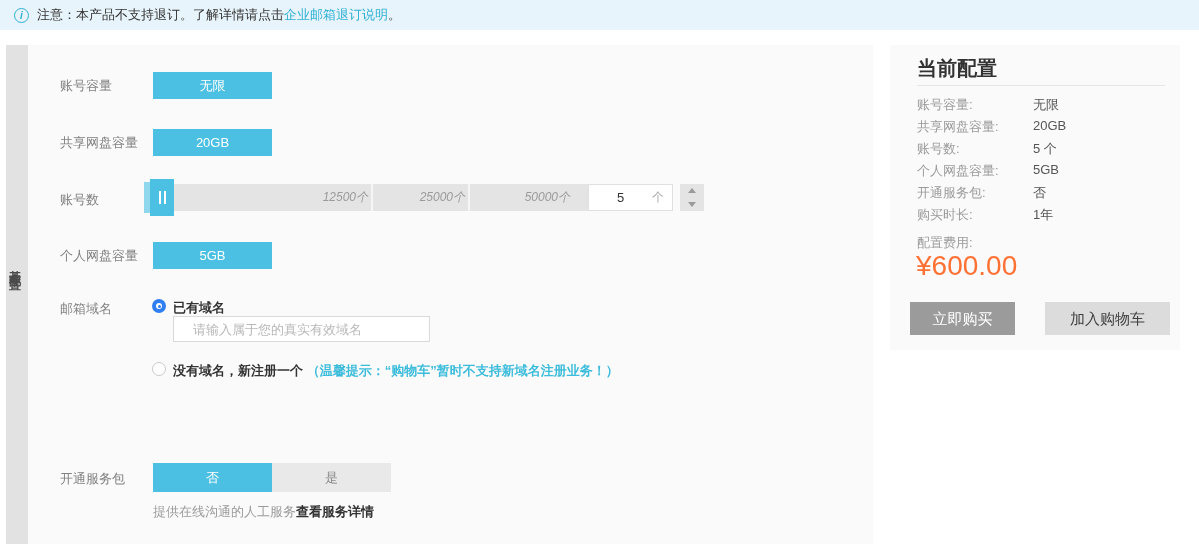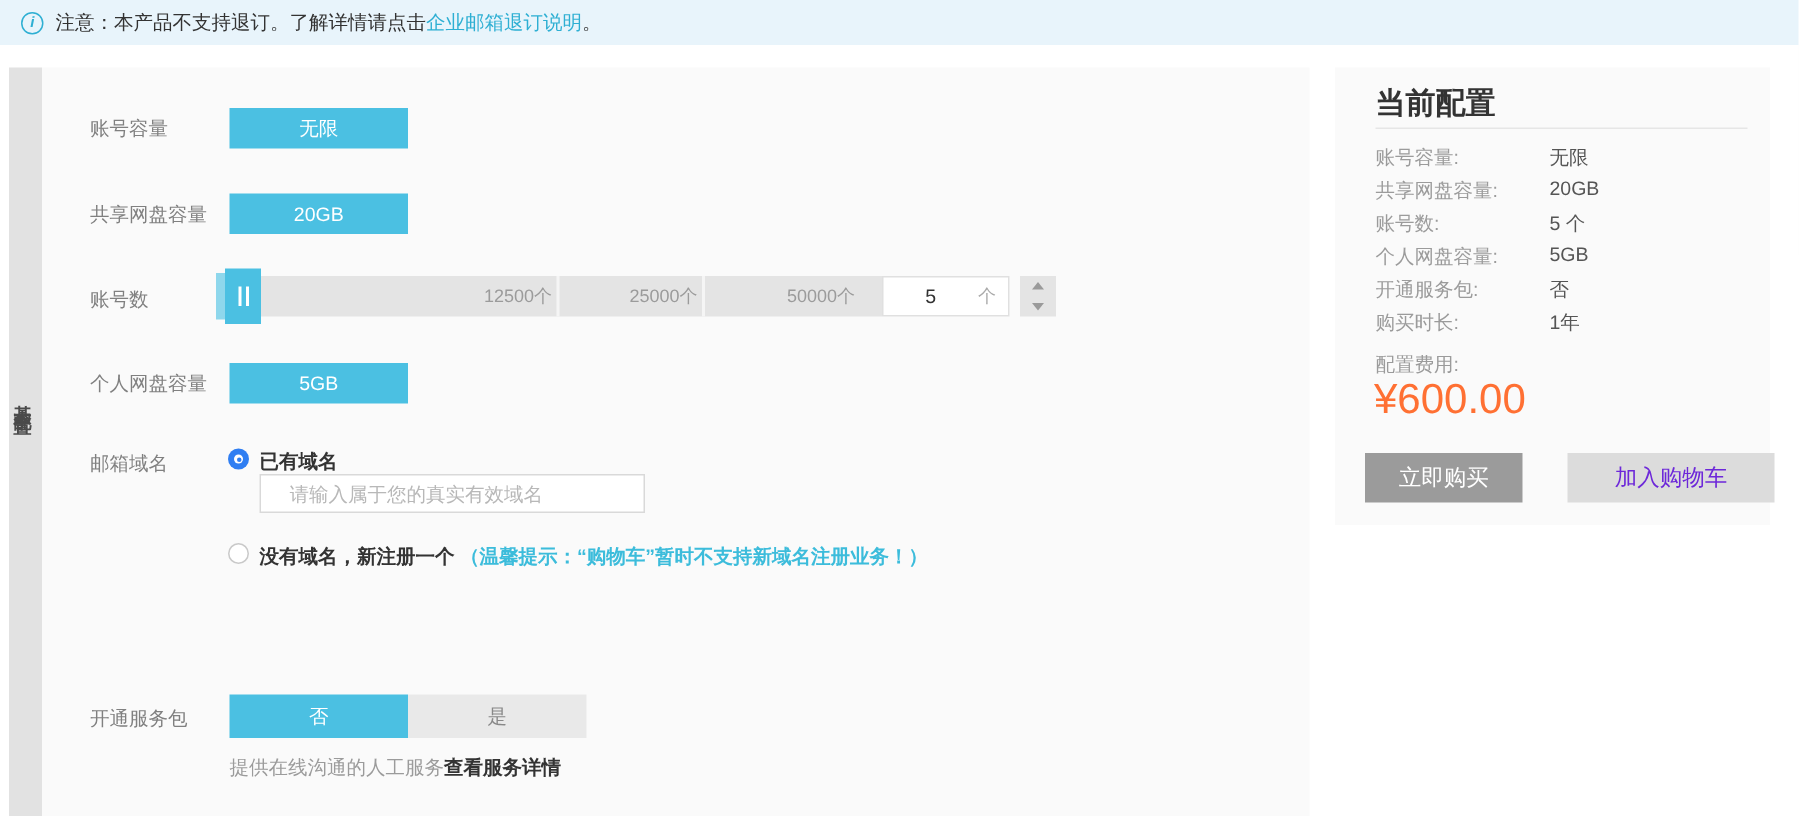--- a/index.html
+++ b/index.html
@@ -27,21 +27,21 @@
   .flabel { position:absolute; left:32px; font-size:13px; color:#808080; }
   .opt-btn { position:absolute; width:119px; height:27px; line-height:27px; text-align:center;
              font-size:13px; cursor:pointer; }
   .opt-on  { background:#4bc0e2; color:#fff; }
   .opt-off { background:#e9e9e9; color:#888; }
 
   
   .track { position:absolute; left:125px; top:139px; width:435px; height:27px; background:#e4e4e4; }
   .track-div { position:absolute; top:0; width:2px; height:27px; background:#f5f5f5; }
   .tick { position:absolute; top:0; height:27px; line-height:27px; font-size:12px; color:#9b9b9b;
-          text-align:right; }
+          text-align:right;font-style:italic; }
   .s-handle { position:absolute; left:122px; top:134px; width:24px; height:37px; background:#4bc0e2;
               cursor:pointer; display:flex; align-items:center; justify-content:center; gap:3px; }
   .s-handle::before { content:""; position:absolute; left:-6px; top:3px; width:6px; height:31px;
                       background:#8ed7ec; }
   .s-handle i { display:block; width:2px; height:13px; background:#fff; }
   .num-box { position:absolute; left:560px; top:139px; width:85px; height:27px; background:#fff;
              border:1px solid #e0e0e0; display:flex; align-items:center; }
   .num-box .val { flex:1; text-align:center; font-size:13px; color:#333; border:none; width:40px;
                   background:transparent; outline:none; font-family:inherit; }
   .num-box .unit { font-size:12px; color:#aaa; padding-right:8px; }
@@ -76,22 +76,22 @@
   .summary { position:absolute; left:890px; top:45px; width:290px; height:305px; background:#fafafa; }
   .sum-title { position:absolute; left:27px; top:10px; font-size:20px; font-weight:bold; color:#333; }
   .sum-divider { position:absolute; left:27px; top:40px; width:248px; height:1px; background:#e6e6e6; }
   .sum-row { position:absolute; left:27px; width:248px; font-size:13px; }
   .sum-row .sl { color:#9b9b9b; }
   .sum-row .sv { position:absolute; left:116px; color:#555; }
   .fee-label { position:absolute; left:27px; top:189px; font-size:13px; color:#9b9b9b; }
   .price { position:absolute; left:26px; top:205px; font-size:28px; color:#ff7033; }
   .buy-btn { position:absolute; left:20px; top:257px; width:105px; height:33px; line-height:33px;
              text-align:center; font-size:15px; background:#9b9b9b; color:#fff; cursor:pointer; }
-  .cart-btn { position:absolute; left:155px; top:257px; width:138px; height:33px; line-height:33px;
-              text-align:center; font-size:15px; background:#dcdcdc; color:#6d28d9; cursor:pointer; }
+  .cart-btn { position:absolute; left:155px; top:257px; width:125px; height:33px; line-height:33px;
+              text-align:center; font-size:15px; background:#dcdcdc; color:#404040; cursor:pointer; }
 </style>
 </head>
 <body>
 
 <div class="notice">
   <span class="info-icon"></span>
   <span>注意：本产品不支持退订。了解详情请点击</span>
     <a>企业邮箱退订说明</a>
     <span>。</span>
 </div>

